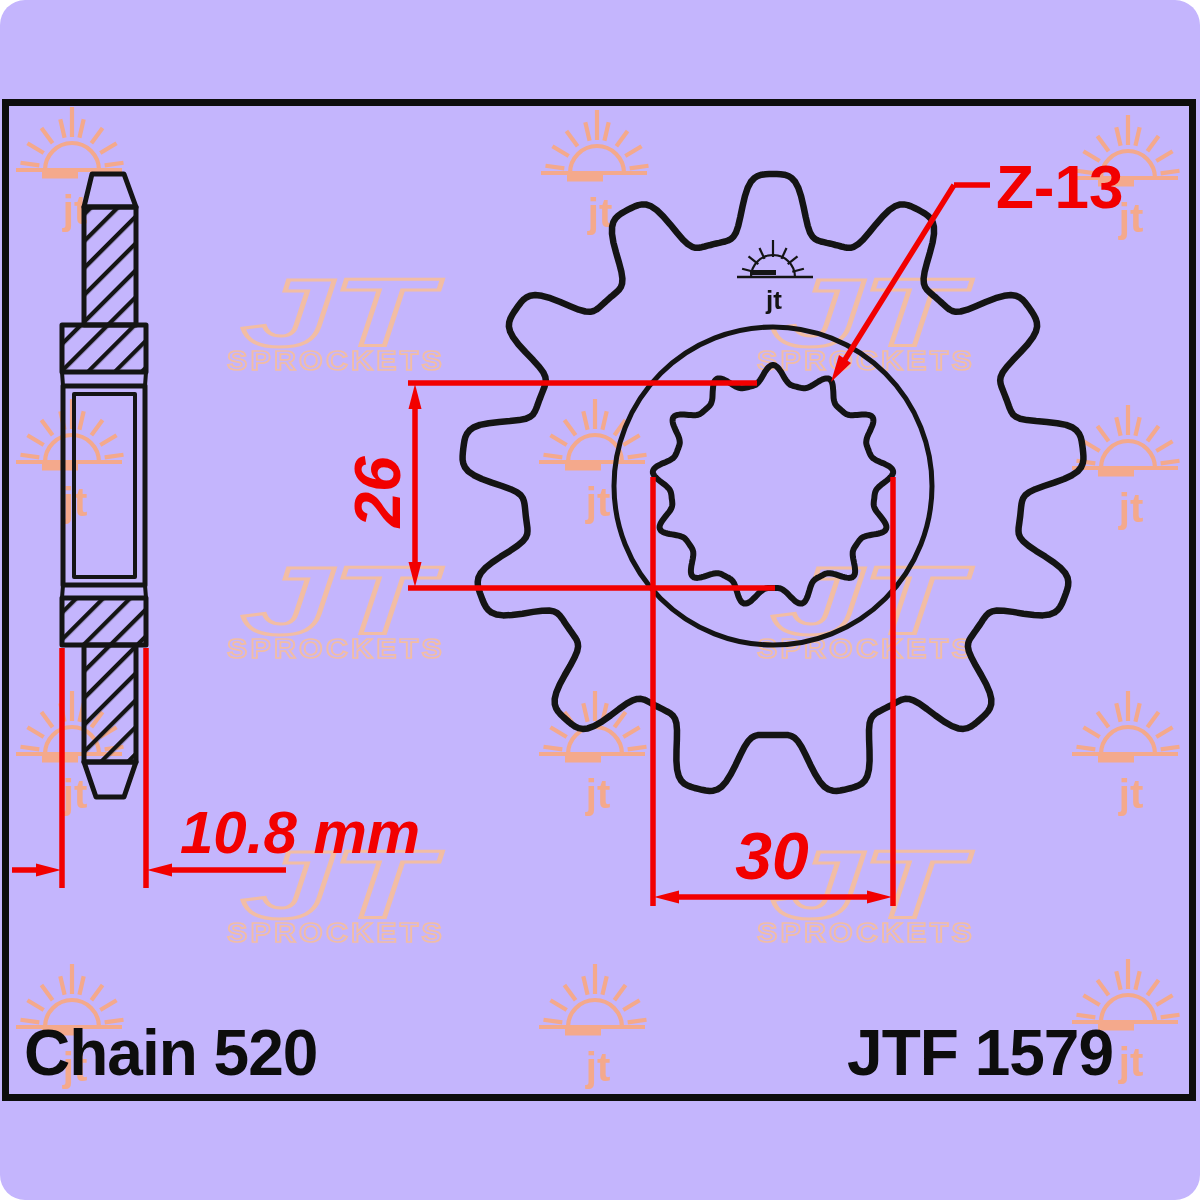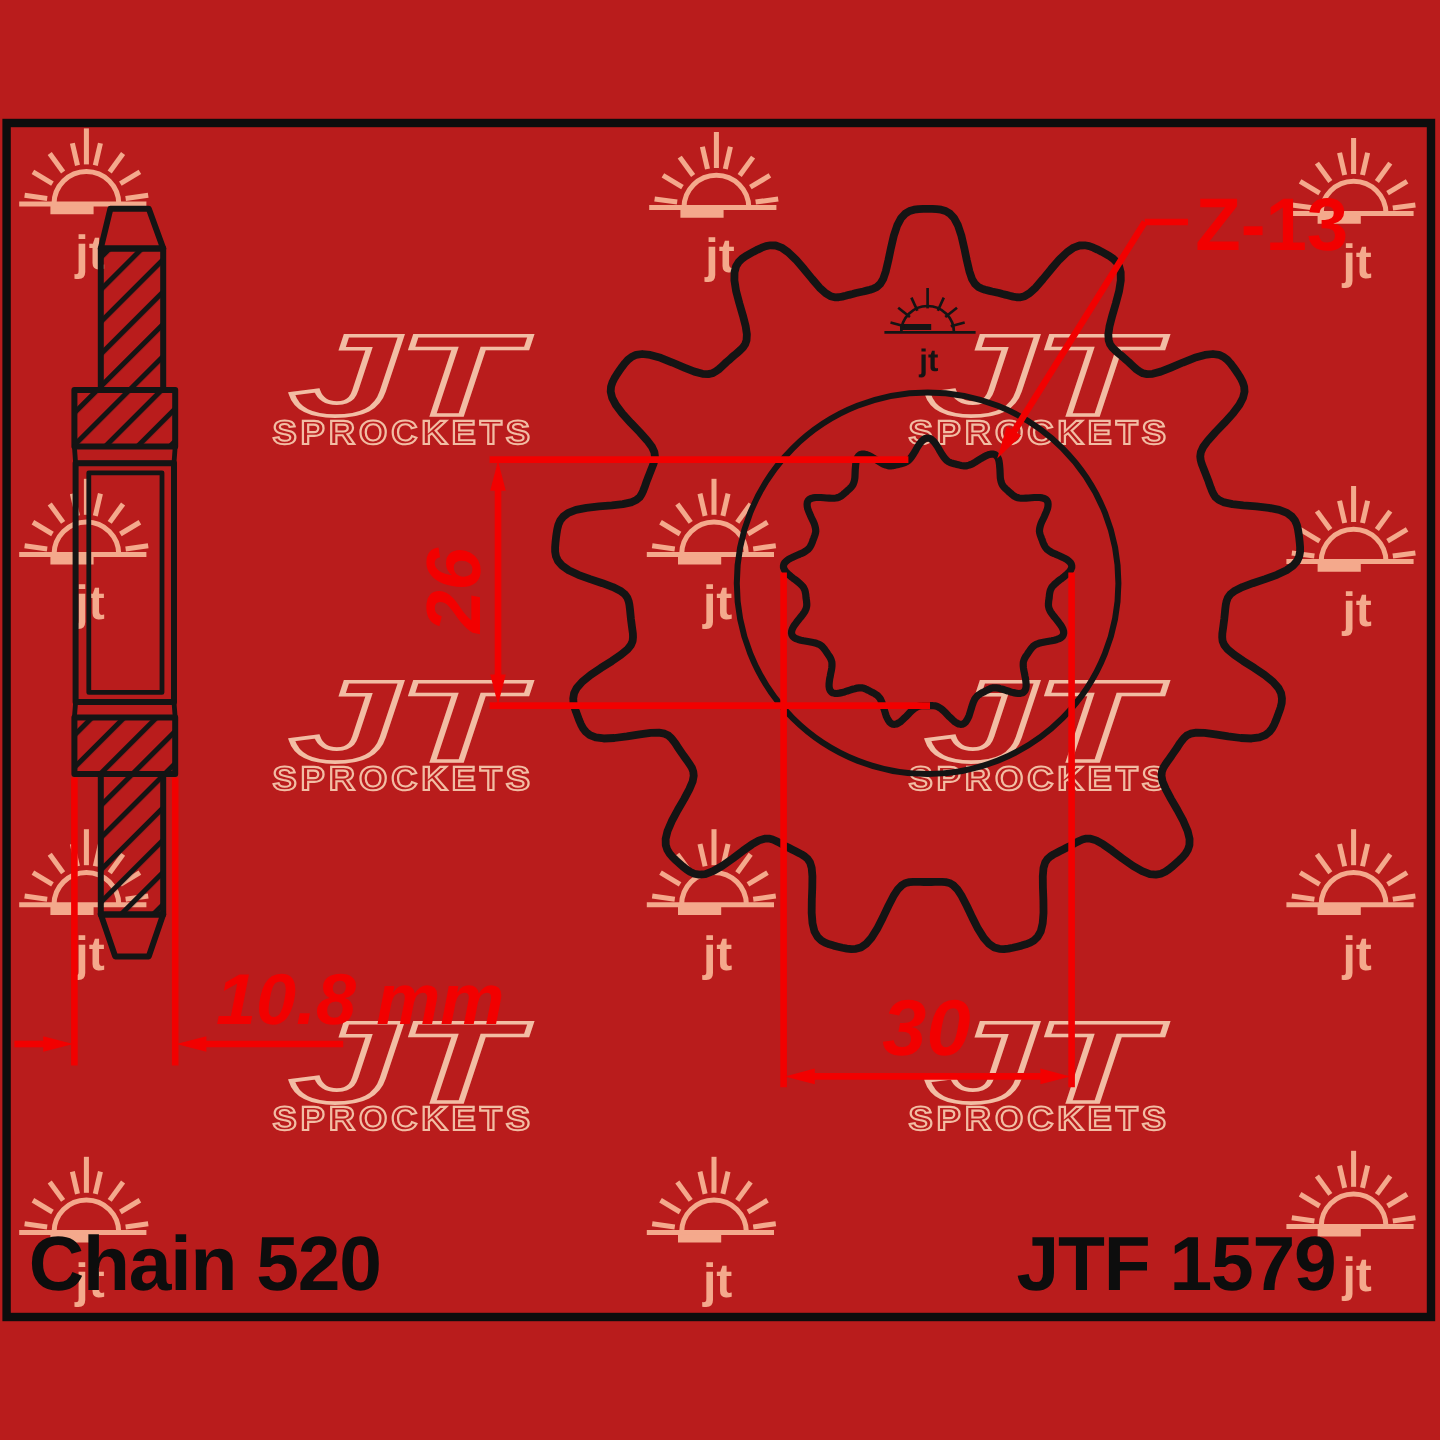--- a/index.html
+++ b/index.html
@@ -1,17 +1,17 @@
 <!DOCTYPE html>
 <html><head>
 <meta charset="utf-8">
 <style>
   html,body{margin:0;padding:0;background:#fff;}
-  .canvas{position:relative;width:1200px;height:1200px;background:#b91c1c;overflow:hidden;
-          font-family:"Liberation Sans", sans-serif;}
+  .canvas{position:relative;width:1200px;height:1200px;background:#c4b5fd;overflow:hidden;
+          font-family:"Liberation Sans", sans-serif;border-radius:25px;}
   svg text{font-family:"Liberation Sans", sans-serif;}
   .dim-text{font-style:italic;font-weight:bold;}
 </style>
 </head>
 <body>
 
 <div class="canvas">
 <svg id="dwg" width="1200" height="1200" viewBox="0 0 1200 1200">
   <defs>
     <pattern id="hatch" patternUnits="userSpaceOnUse" width="19" height="19" patternTransform="rotate(-45)">

